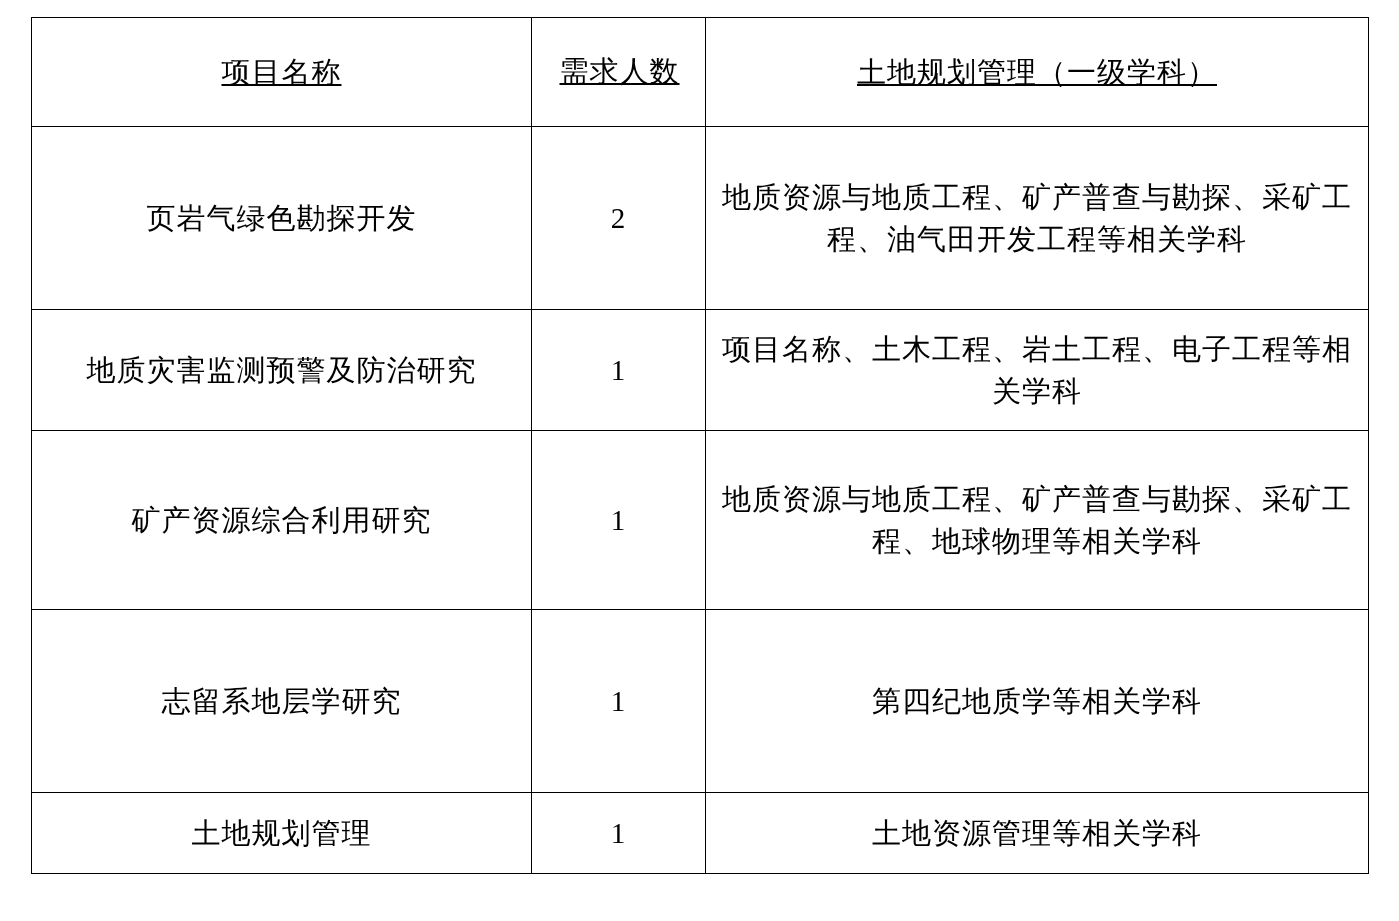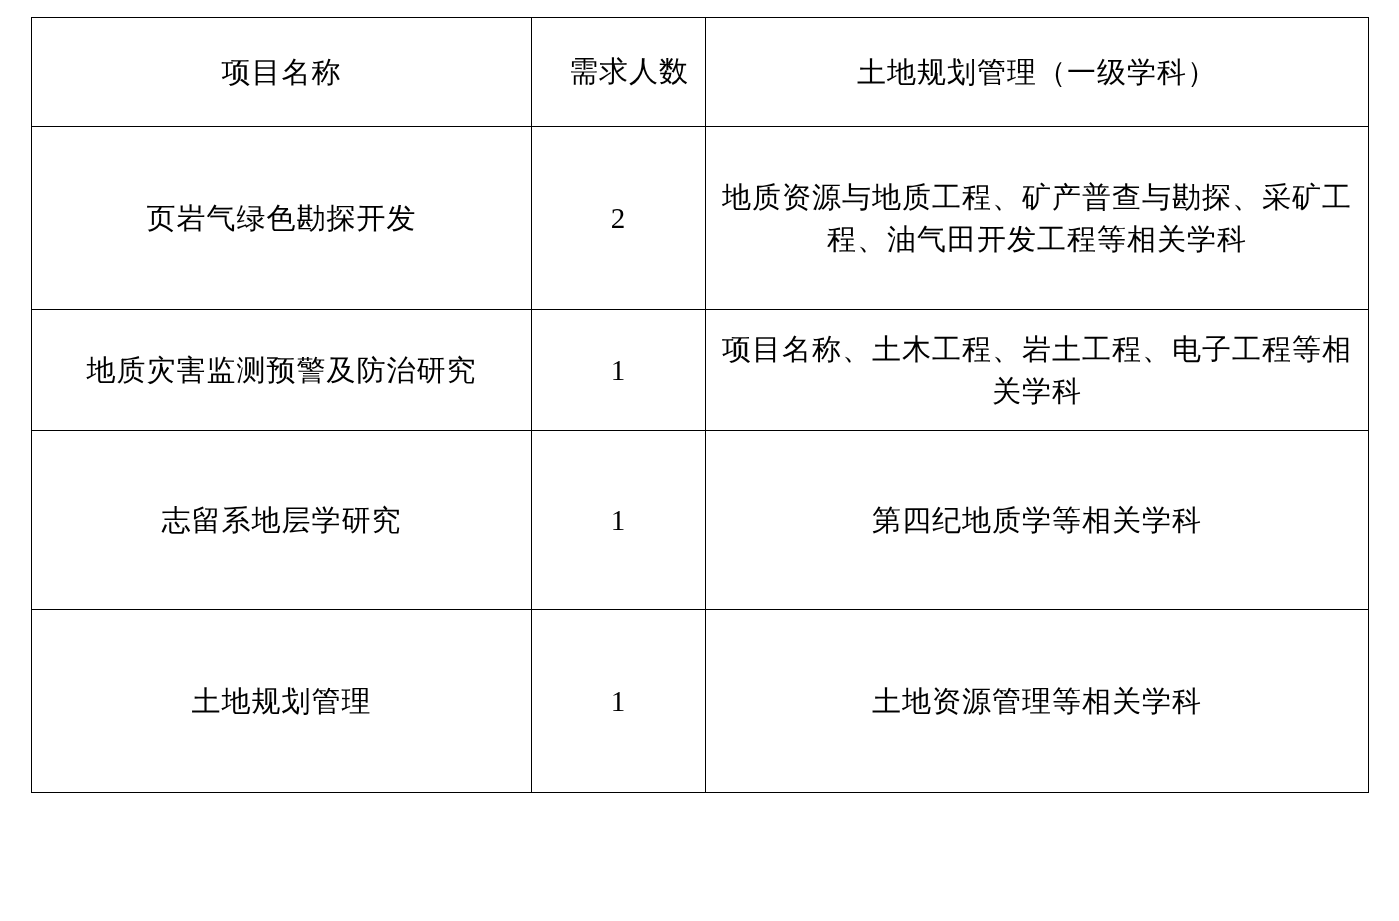--- a/index.html
+++ b/index.html
@@ -38,26 +38,26 @@
     text-align: center;
     vertical-align: middle;
     font-weight: normal;
     font-size: 29px;
     line-height: 1.45;
     padding: 6px 8px;
     letter-spacing: 1px;
   }
   thead th {
     height: 96px;
+    text-decoration: underline;
   }
   thead th.count-head {
     padding-left: 18px;
     padding-right: 16px;
     line-height: 1.35;
-    text-align: right;
   }
   td.cell-name {
     padding-left: 14px;
     padding-right: 14px;
   }
   td.cell-count {
     font-family: "Liberation Serif", "DejaVu Serif", serif;
     font-size: 30px;
   }
   td.cell-major {
@@ -94,20 +94,25 @@
         <td class="cell-name">页岩气绿色勘探开发</td>
         <td class="cell-count">2</td>
         <td class="cell-major">地质资源与地质工程、矿产普查与勘探、采矿工程、油气田开发工程等相关学科</td>
       </tr>
       <tr>
         <td class="cell-name">地质灾害监测预警及防治研究</td>
         <td class="cell-count">1</td>
         <td class="cell-major">项目名称、土木工程、岩土工程、电子工程等相关学科</td>
       </tr>
       <tr>
+        <td class="cell-name">矿产资源综合利用研究</td>
+        <td class="cell-count">1</td>
+        <td class="cell-major">地质资源与地质工程、矿产普查与勘探、采矿工程、地球物理等相关学科</td>
+      </tr>
+      <tr>
         <td class="cell-name">志留系地层学研究</td>
         <td class="cell-count">1</td>
         <td class="cell-major">第四纪地质学等相关学科</td>
       </tr>
       <tr>
         <td class="cell-name">土地规划管理</td>
         <td class="cell-count">1</td>
         <td class="cell-major">土地资源管理等相关学科</td>
       </tr>
     </tbody>

